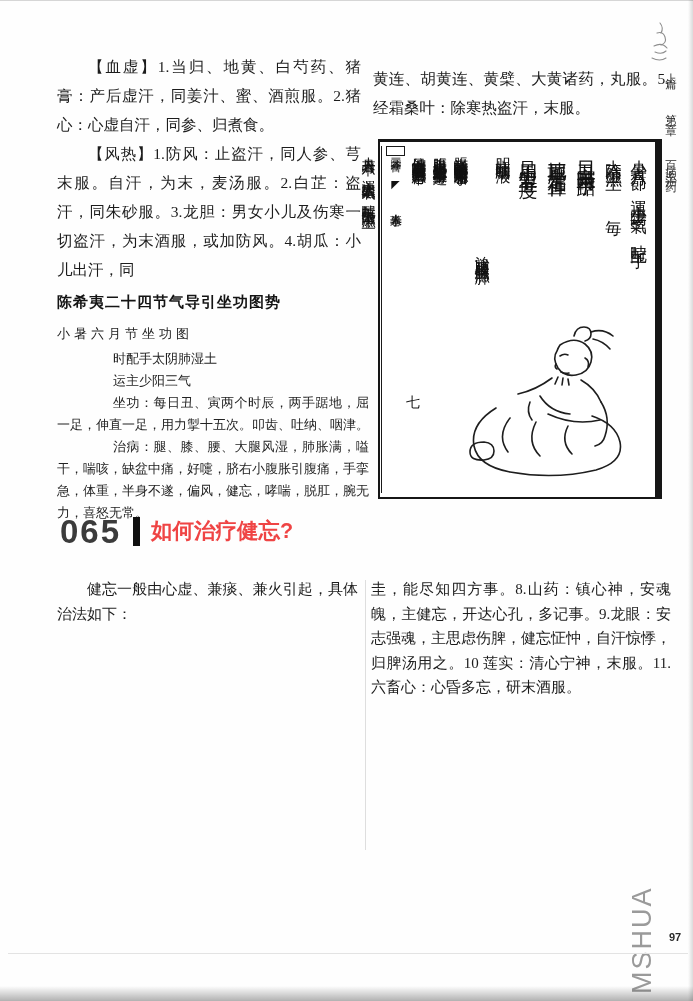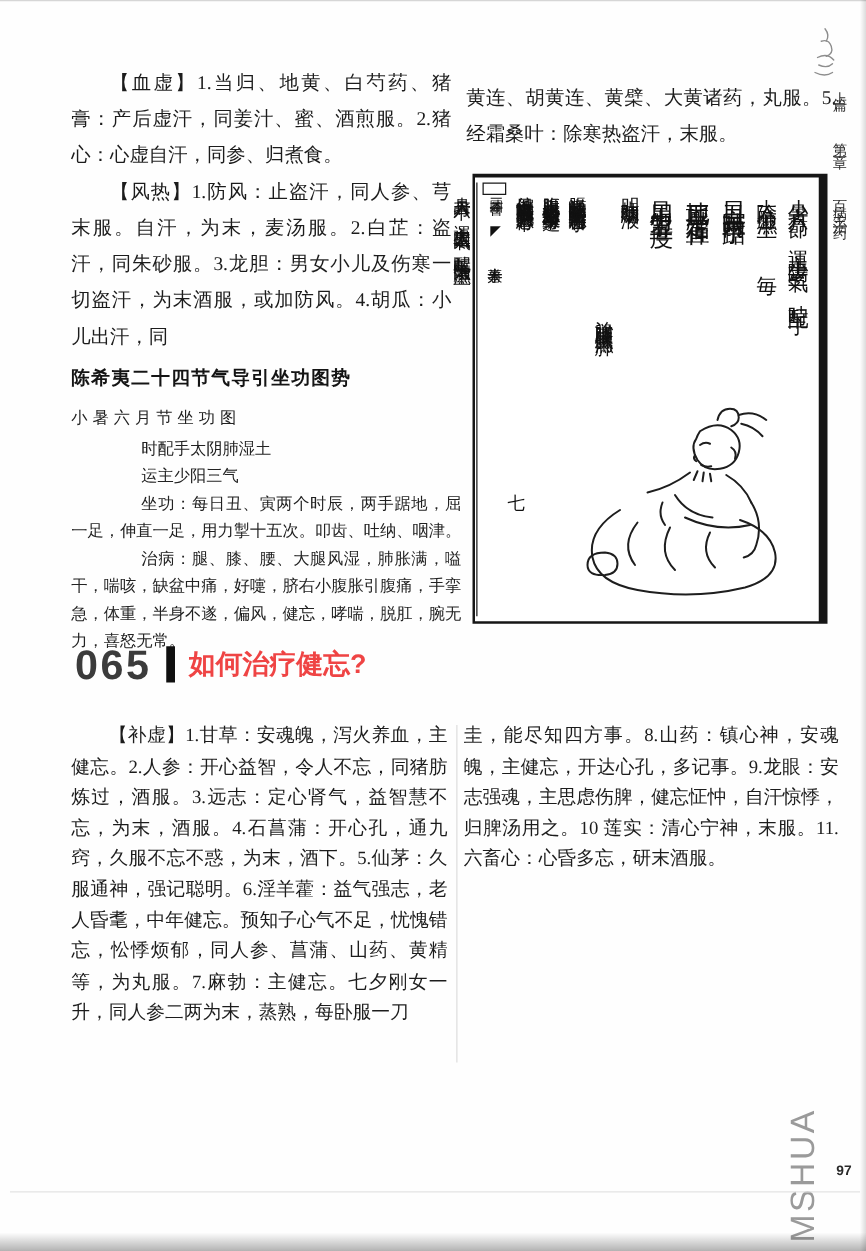--- a/index.html
+++ b/index.html
@@ -140,21 +140,21 @@
   <div id="wc-folio" class="abs">七</div>
 </div>
 
 <div id="sec-head" class="abs">
   <span id="sec-num">065</span>
   <span id="sec-bar"></span>
   <span id="sec-title">如何治疗健忘?</span>
 </div>
 
 <div id="body-left" class="abs bodycol">
-  <p class="ind">【补虚】1.甘草：安魂魄，泻火养血，主健忘。2.人参：开心益智，令人不忘，同猪肪炼过，酒服。3.远志：定心肾气，益智慧不忘，为末，酒服。4.石菖蒲：开心孔，通九窍，久服不忘不惑，为末，酒下。5.仙茅：久服通神，强记聪明。6.淫羊藿：益气强志，老人昏耄，中年健忘。预知子心气不足，忧愧错忘，忪悸烦郁，同人参、菖蒲、山药、黄精等，为丸服。7.麻勃：主健忘。七夕刚女一升，同人参二两为末，蒸熟，每卧服一刀</p>
+  <p class="ind">健忘一般由心虚、兼痰、兼火引起，具体治法如下：</p>
 </div>
 <div id="col-divider" class="abs"></div>
 <div id="body-right" class="abs bodycol">
   <p>圭，能尽知四方事。8.山药：镇心神，安魂魄，主健忘，开达心孔，多记事。9.龙眼：安志强魂，主思虑伤脾，健忘怔忡，自汗惊悸，归脾汤用之。10 莲实：清心宁神，末服。11.六畜心：心昏多忘，研末酒服。</p>
 </div>
 
 <svg id="deco-icon" class="abs" width="26" height="44" viewBox="0 0 26 44">
   <g stroke="#8d8d8d" fill="none" stroke-width="1.1" stroke-linecap="round">
     <path d="M14,3 q4,5 1,10"></path>
     <path d="M11,13 q6,-2 8,4 q2,6 -4,8"></path>

